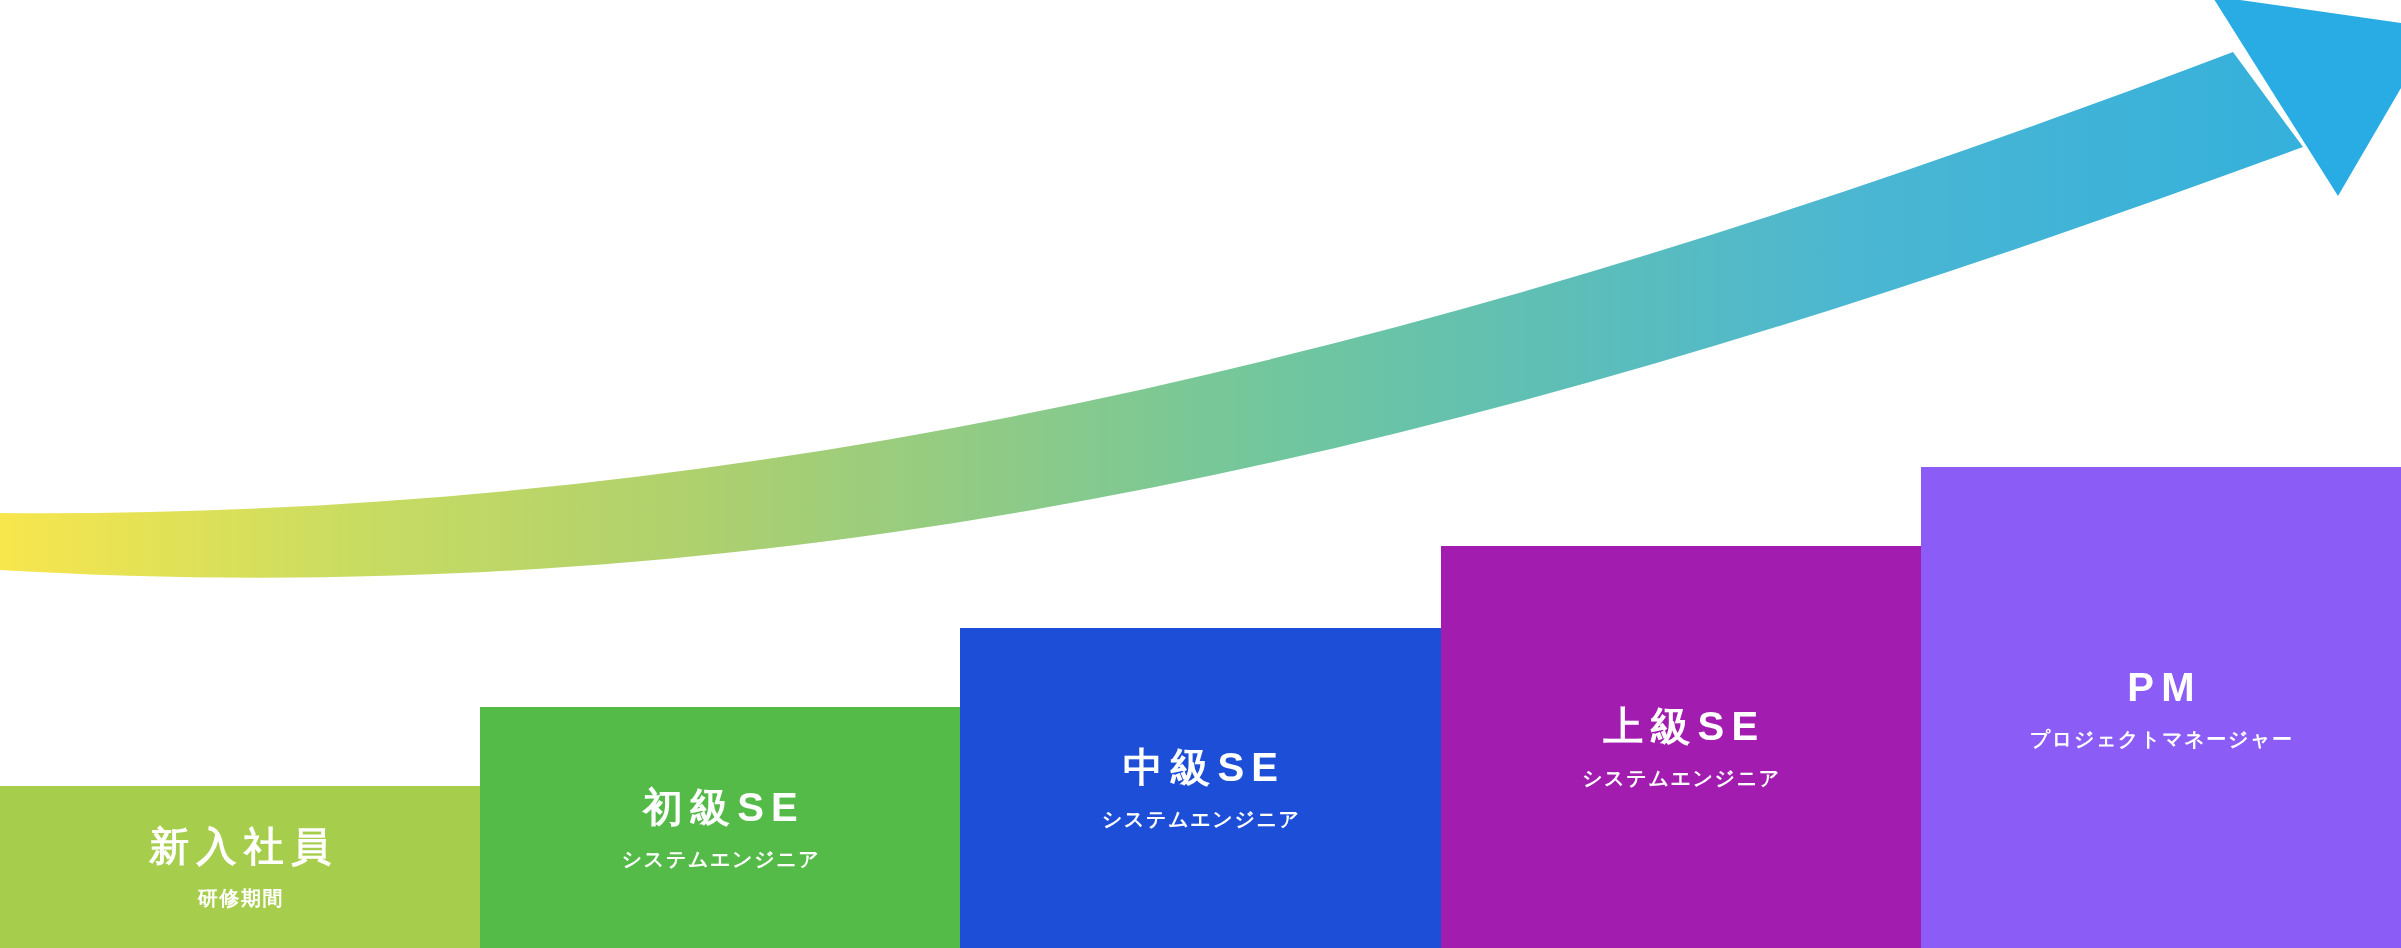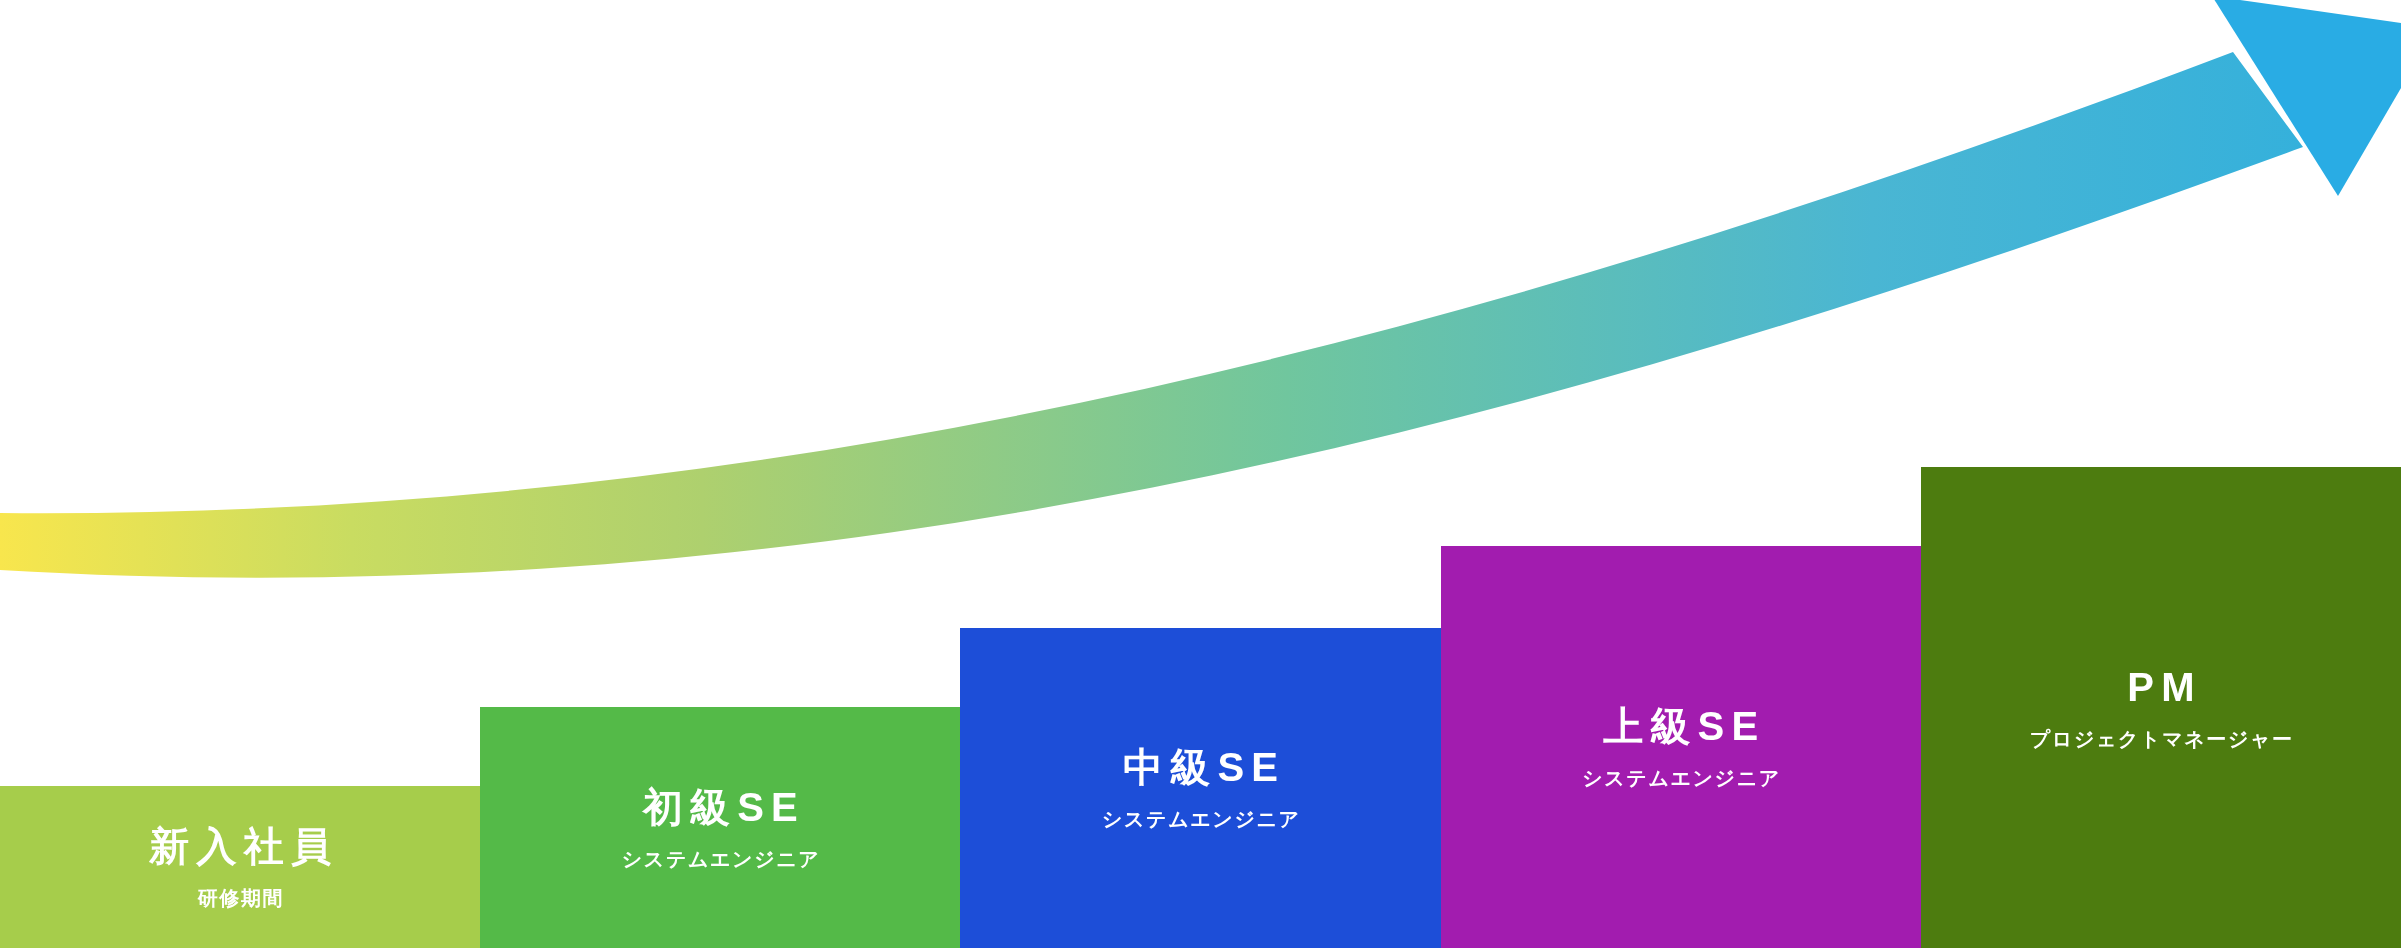--- a/index.html
+++ b/index.html
@@ -103,19 +103,19 @@
     <div class="step" style="background-color: #1d4ed8;">
       <div class="step-title">中級SE</div>
       <div class="step-subtitle">システムエンジニア</div>
     </div>
 
     <div class="step" style="background-color: #a21caf;">
       <div class="step-title">上級SE</div>
       <div class="step-subtitle">システムエンジニア</div>
     </div>
 
-    <div class="step" style="background-color: #4d7c0f;">
+    <div class="step" style="background-color: #8b5cf6;">
       <div class="step-title">PM</div>
       <div class="step-subtitle">プロジェクトマネージャー</div>
     </div>
 
   </div>
 </div>
 
 </body></html>

